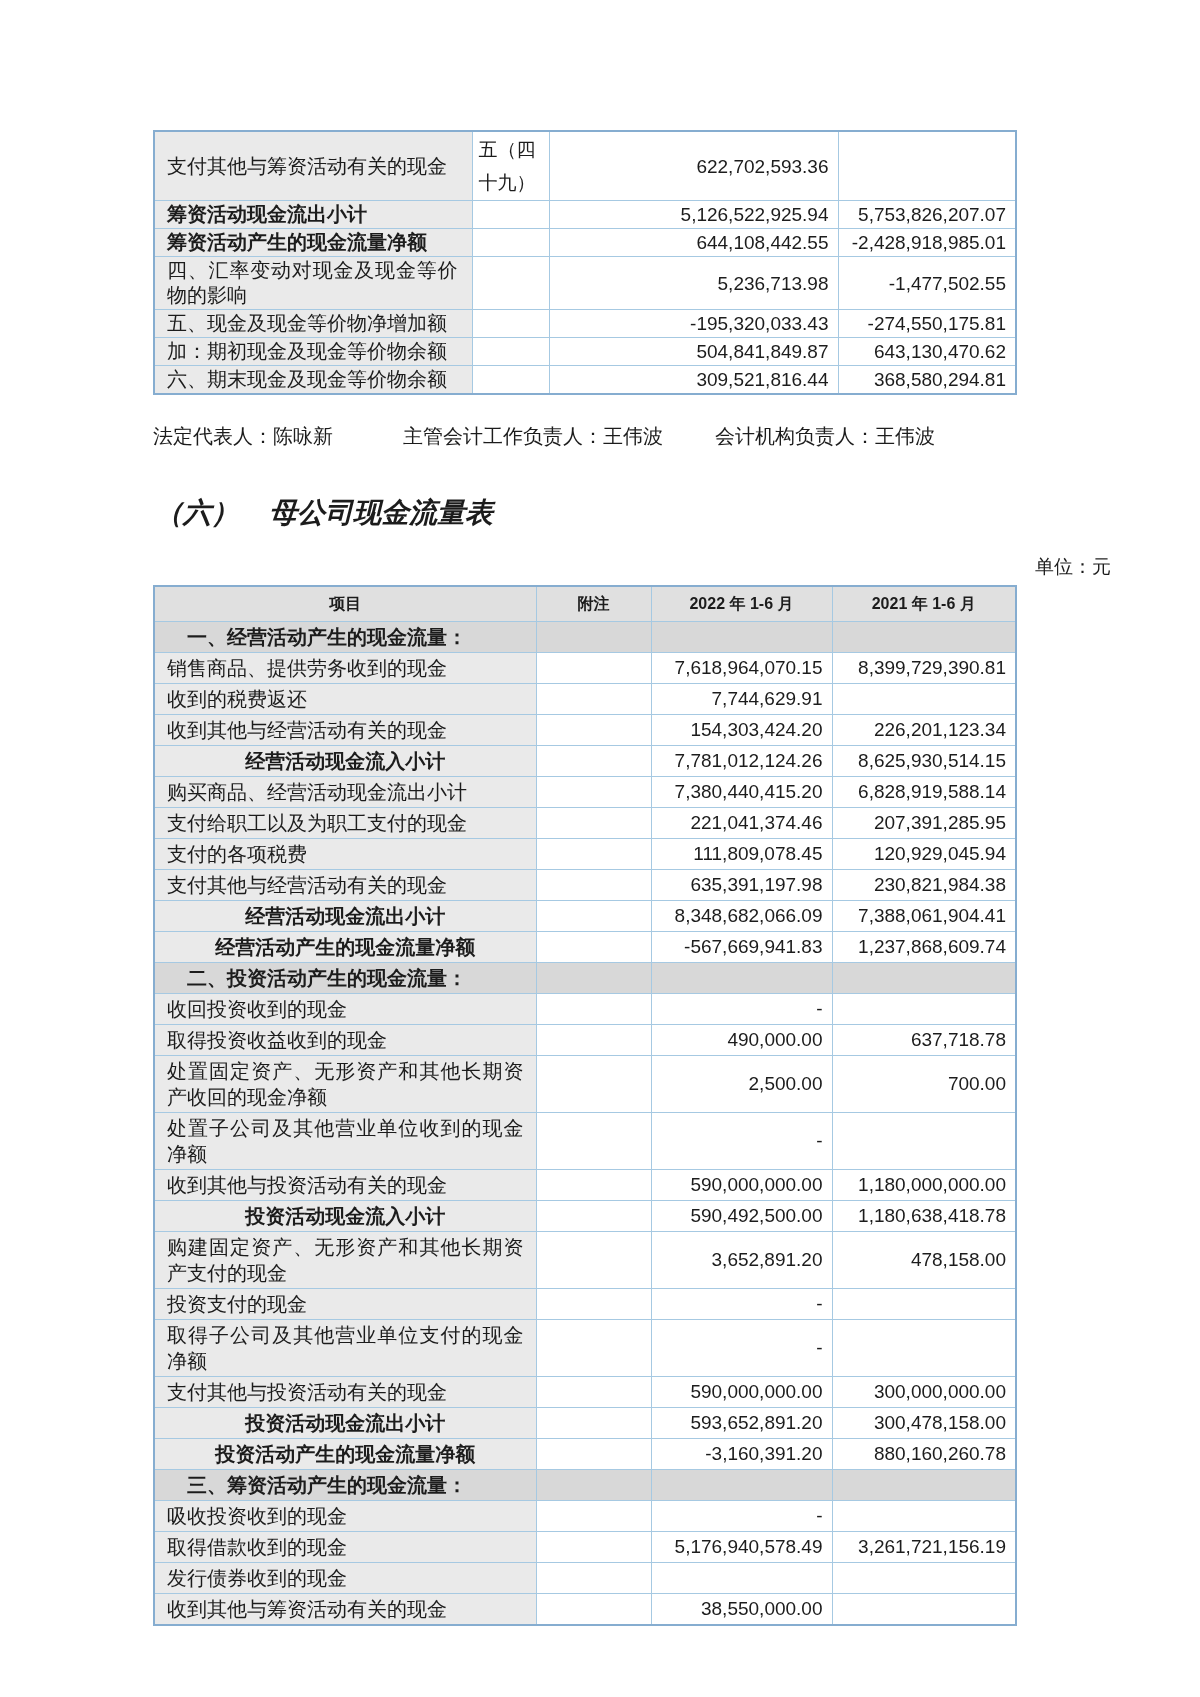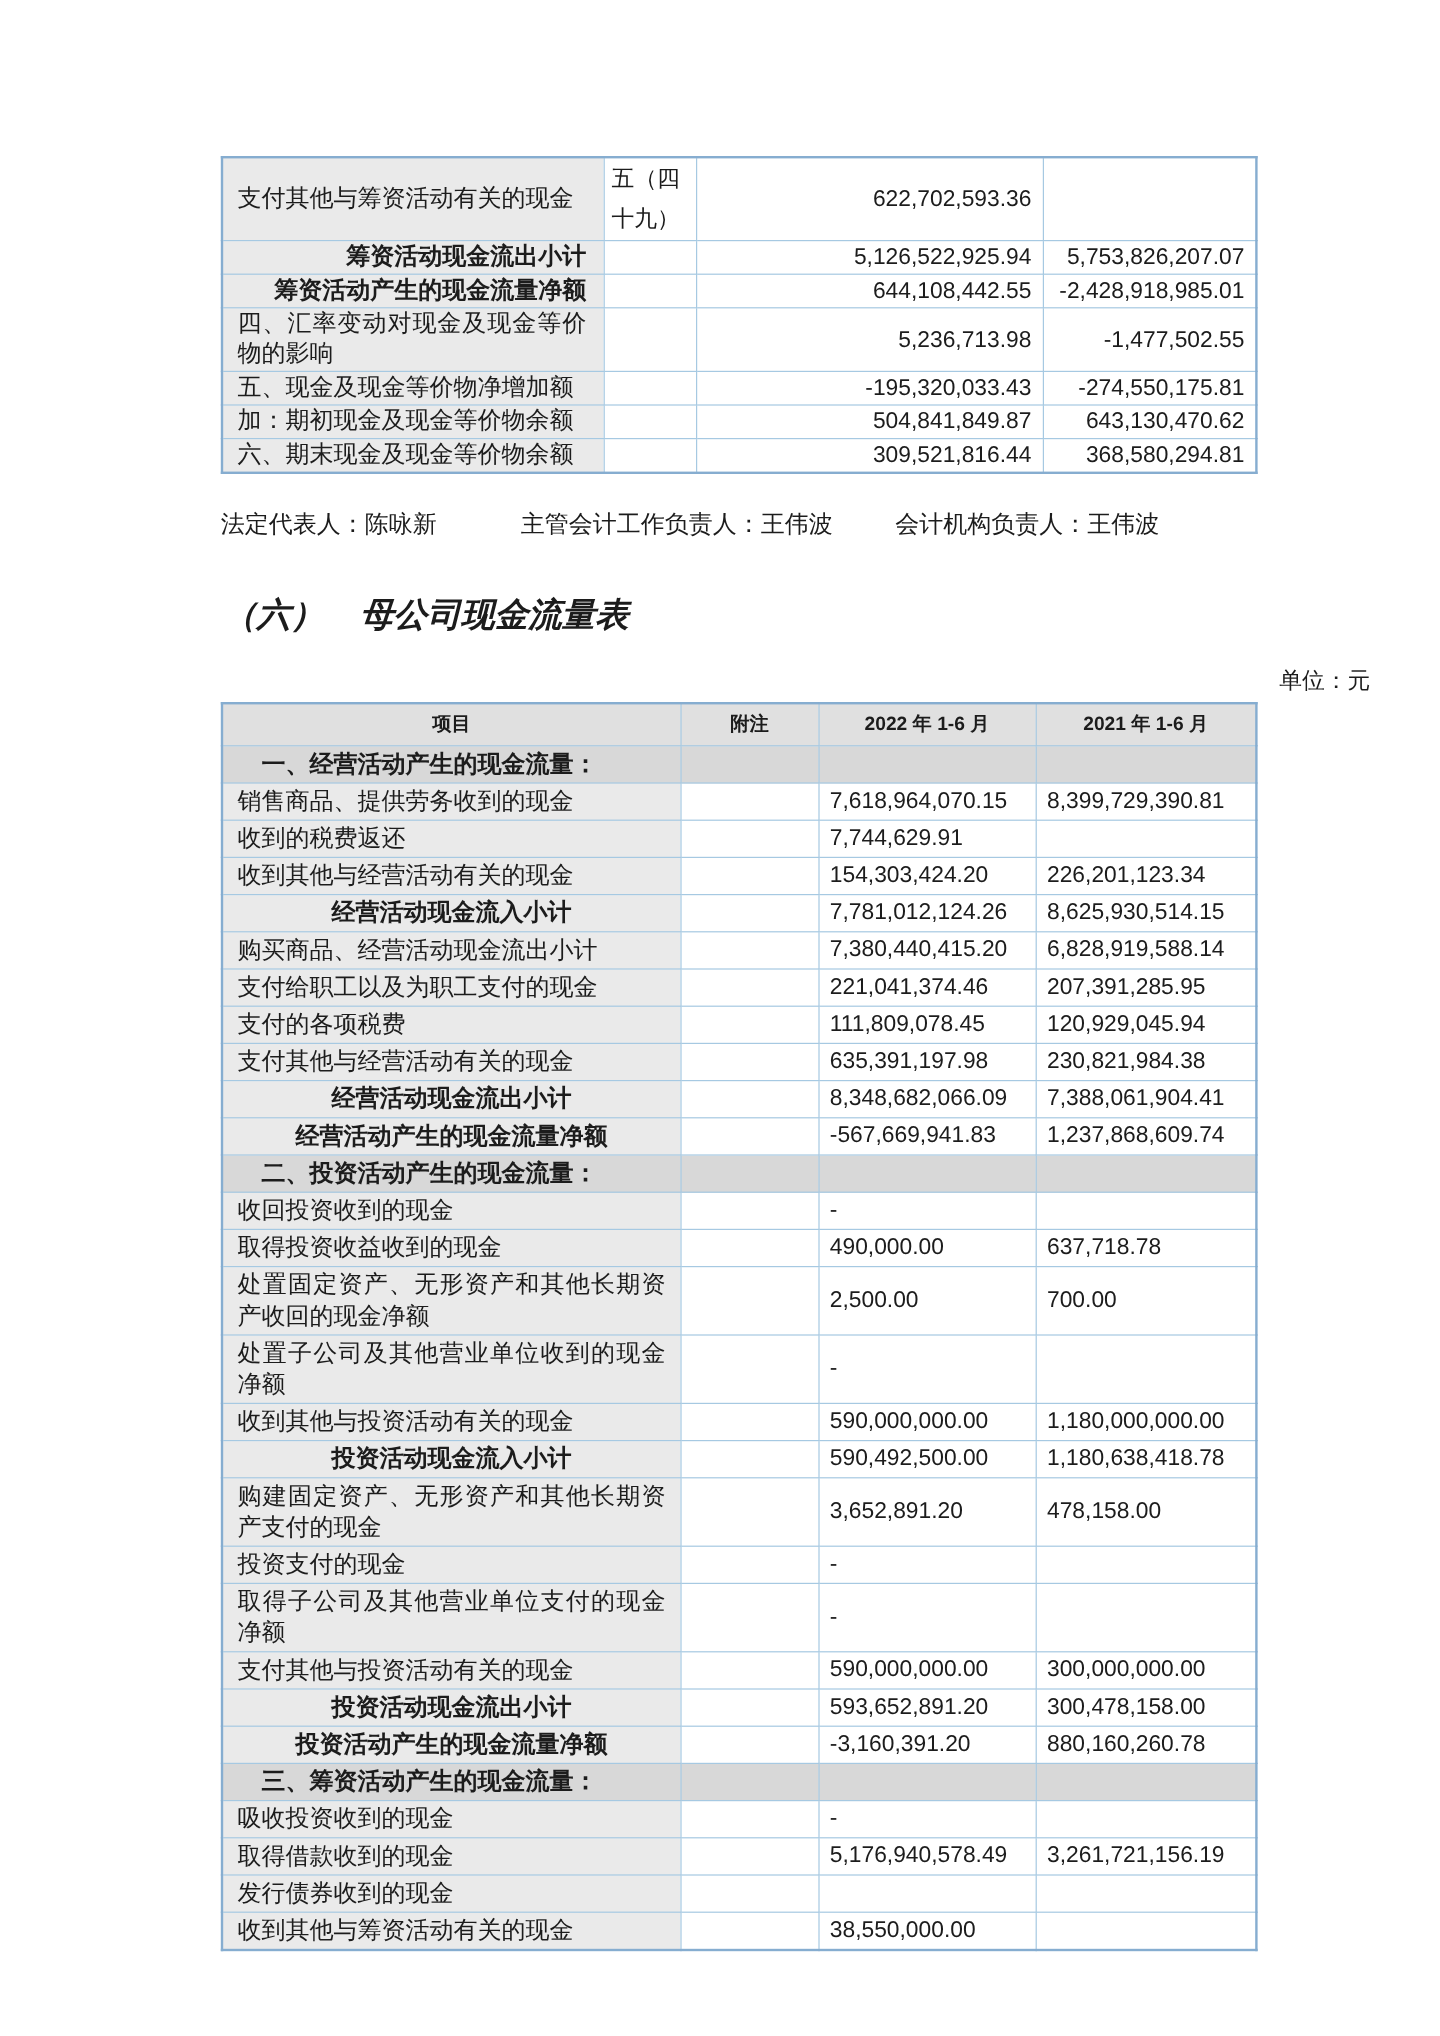--- a/index.html
+++ b/index.html
@@ -11,50 +11,50 @@
     position: relative;
     width: 1200px;
     height: 1697px;
     background: #ffffff;
     overflow: hidden;
     font-family: "Liberation Sans", sans-serif;
     color: #1c1c1c;
   }
   .content {
     position: absolute;
-    left: 184px;
+    left: 153px;
     top: 130px;
     width: 958px;
   }
   table.fin-table {
     border-collapse: collapse;
     table-layout: fixed;
     width: 862px;
     border: 2px solid #86add0;
   }
   table.fin-table td, table.fin-table th {
     border: 1px solid #a6c9e2;
     vertical-align: middle;
     word-break: break-all;
     overflow-wrap: anywhere;
   }
   
   .top-table .td-item   { background: #eaeaea; font-size: 20px; line-height: 25px; padding: 1px 14px 1px 12px; text-align: justify; text-justify: inter-character; }
   .top-table .td-note   { background: #ffffff; font-size: 19px; line-height: 33px; padding: 1px 6px; text-align: left; }
   .top-table .td-num    { background: #ffffff; font-size: 19px; line-height: 25px; padding: 1px 9px; text-align: right; }
-  .top-table .row-subtotal .td-item { text-align: right; font-weight: bold; }
+  .top-table .row-subtotal .td-item { text-align: left; font-weight: bold; }
   .top-table .row-section  .td-item { font-weight: normal; }
   
   .main-table th {
     background: #e0e0e0; font-weight: bold; font-size: 16px;
     line-height: 30px; padding: 2px 6px; text-align: center;
   }
   .main-table .td-item { background: #eaeaea; font-size: 20px; line-height: 26px; padding: 2px 12px; text-align: justify; text-justify: inter-character; }
   .main-table .td-note { background: #ffffff; font-size: 19px; line-height: 26px; padding: 2px 8px; }
-  .main-table .td-num  { background: #ffffff; font-size: 19px; line-height: 26px; padding: 2px 9px; }
+  .main-table .td-num  { background: #ffffff; font-size: 19px; line-height: 26px; padding: 2px 9px; text-align: right; }
   .main-table .row-subtotal .td-item { text-align: center; font-weight: bold; }
   .main-table .row-section td { background: #d8d8d8; }
   .main-table .row-section .td-item { font-weight: bold; padding-left: 32px; }
   
   .signature-line {
     margin-top: 28px;
     font-size: 20px;
     white-space: nowrap;
   }
   .signature-line .sig-2 { margin-left: 70px; }

